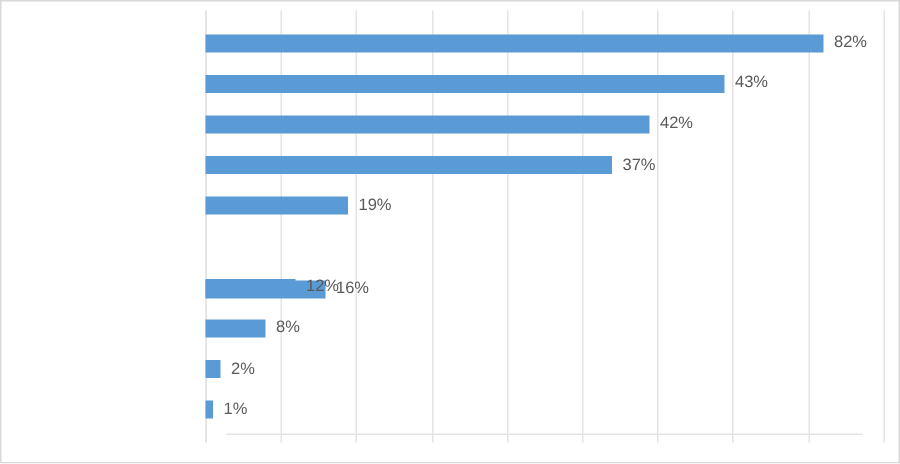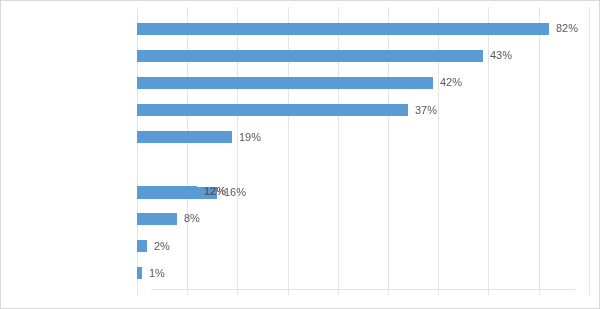--- a/index.html
+++ b/index.html
@@ -112,21 +112,21 @@
         <div class="row" style="top: 116.8px;">
           <div class="bar" title="EMPTY_DESCRIPTION 19%" style="width: 95px; background: rgb(91, 155, 213);"></div>
           <div class="bar-value" style="left: 102px;">19%</div>
         </div>
         <div class="row" style="top: 144px; margin-top: 28px;">
           <div class="bar" title="HIGH_VERSION 16%" style="width: 80px; background: rgb(91, 155, 213);"></div>
           <div class="bar-value" style="left: 87px;">16%</div>
         </div>
         <div class="row" style="top: 171.2px;">
           <div class="bar" title="OBFUSCATION 12%" style="width: 60px; background: rgb(91, 155, 213);"></div>
-          <div class="bar-value" style="left: 67px; font-weight: bold;">12%</div>
+          <div class="bar-value" style="left: 67px;">12%</div>
         </div>
         <div class="row" style="top: 198.4px;">
           <div class="bar" title="CMD_OVERWRITE 8%" style="width: 40px; background: rgb(91, 155, 213);"></div>
           <div class="bar-value" style="left: 47px;">8%</div>
         </div>
         <div class="row" style="top: 225.6px;">
           <div class="bar" title="TYPOSQUATTING 2%" style="width: 10px; background: rgb(91, 155, 213);"></div>
           <div class="bar-value" style="left: 17px;">2%</div>
         </div>
         <div class="row" style="top: 252.8px;">

